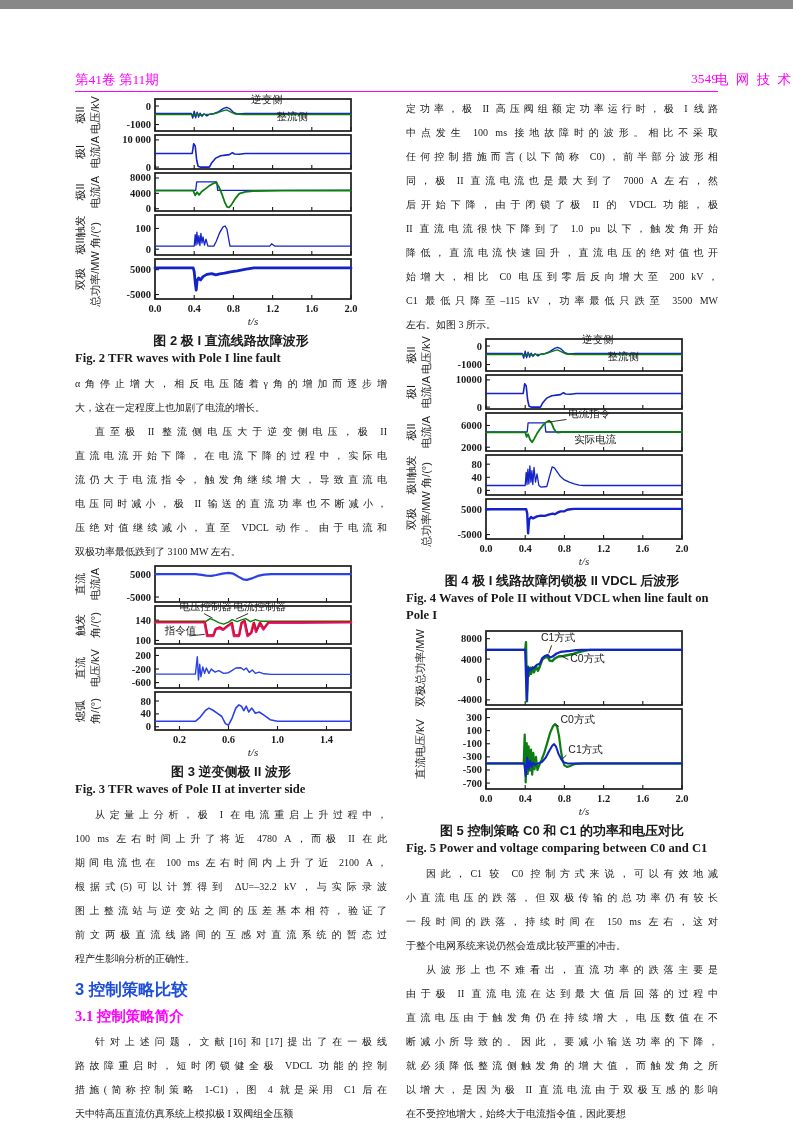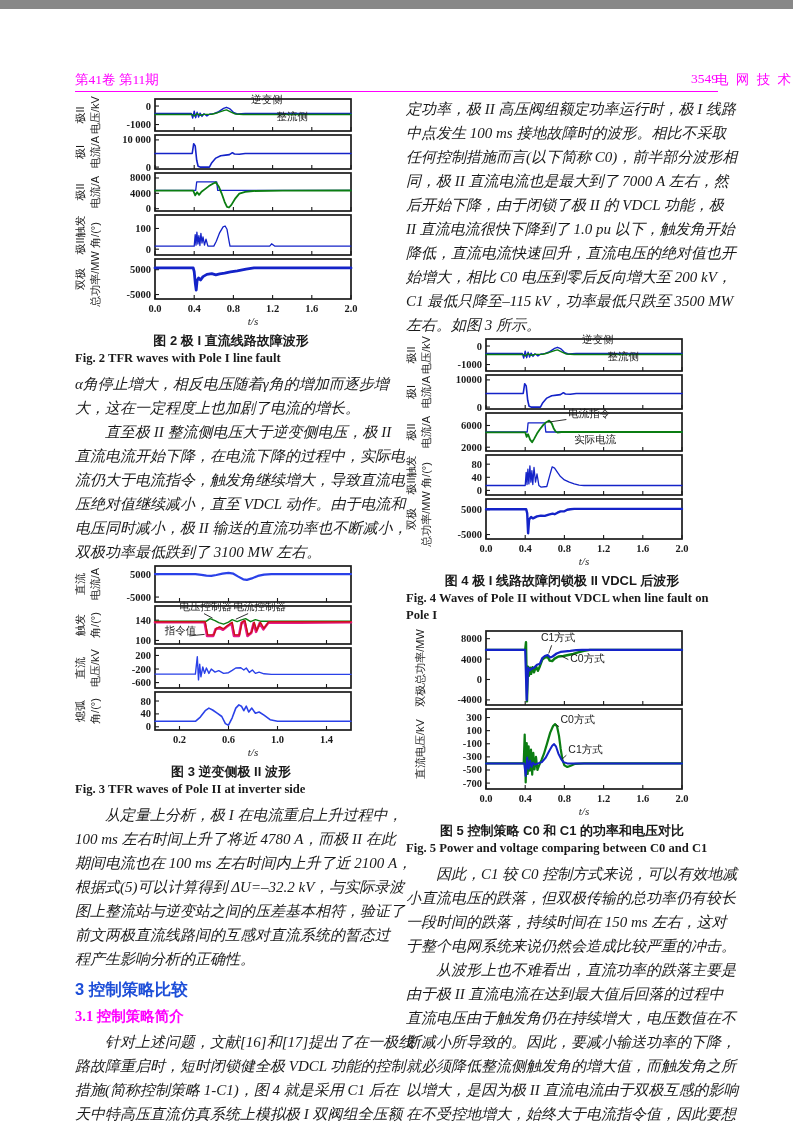--- a/index.html
+++ b/index.html
@@ -9,21 +9,21 @@
   .ph{position:absolute;top:62px;font-size:13.5px;color:#FF00FF;}
   .ph-left{left:75px;}
   .ph-center{left:0;right:0;text-align:right;letter-spacing:2px;}
   .ph-right{right:75px;}
   .ph-rule{position:absolute;top:82px;left:75px;width:643px;border-top:1.6px solid #FF00FF;}
   
   .col{position:absolute;top:88px;width:312px;}
   #col-left{left:75px;}
   #col-right{left:406px;}
   
-  .para{font-size:15px;line-height:24px;font-style:italic;}
+  .para{font-size:10px;line-height:24px;}
   .tline{text-align:justify;text-align-last:justify;white-space:nowrap;}
   .tline.lastline{text-align-last:left;}
   .tline.ind{text-indent:2em;}
   
   .h-sec{color:#1d4ed8;font-family:"Liberation Sans","DejaVu Sans",sans-serif;
          font-weight:bold;font-size:16.5px;margin:8px 0 5px;}
   .h-sub{color:#FF00FF;font-family:Liberation Serif, serif;
          font-weight:bold;font-size:14.5px;margin:6px 0 4px;}
   
   figure{margin:0;padding:0;}
@@ -135,22 +135,22 @@
       <div class="fig-cap-en">Fig. 2   TFR waves with Pole I line fault</div>
     </figure>
     <div class="para">
         <div class="tline">α角停止增大，相反电压随着γ角的增加而逐步增</div>
         <div class="tline lastline">大，这在一定程度上也加剧了电流的增长。</div>
       </div>
     <div class="para">
         <div class="tline ind">直至极 II 整流侧电压大于逆变侧电压，极 II</div>
         <div class="tline">直流电流开始下降，在电流下降的过程中，实际电</div>
         <div class="tline">流仍大于电流指令，触发角继续增大，导致直流电</div>
+        <div class="tline">电压同时减小，极 II 输送的直流功率也不断减小，</div>
         <div class="tline">压绝对值继续减小，直至 VDCL 动作。由于电流和</div>
-        <div class="tline">电压同时减小，极 II 输送的直流功率也不断减小，</div>
         <div class="tline lastline">双极功率最低跌到了 3100 MW 左右。</div>
       </div>
     <figure>
       <div>
           <svg width="312" height="196" viewBox="0 0 312 196">
             <rect x="80" y="2" width="196" height="36" fill="none" stroke="#1a1a1a" stroke-width="1.7"></rect>
             <line x1="80" y1="10.55" x2="84" y2="10.55" stroke="#1a1a1a" stroke-width="1.1"></line>
             <text x="76" y="14.05" text-anchor="end" font-size="10.5" font-weight="bold" font-family="&quot;Liberation Serif&quot;,serif" fill="#1a1a1a">5000</text>
             <line x1="80" y1="33.05" x2="84" y2="33.05" stroke="#1a1a1a" stroke-width="1.1"></line>
             <text x="76" y="36.55" text-anchor="end" font-size="10.5" font-weight="bold" font-family="&quot;Liberation Serif&quot;,serif" fill="#1a1a1a">-5000</text>

